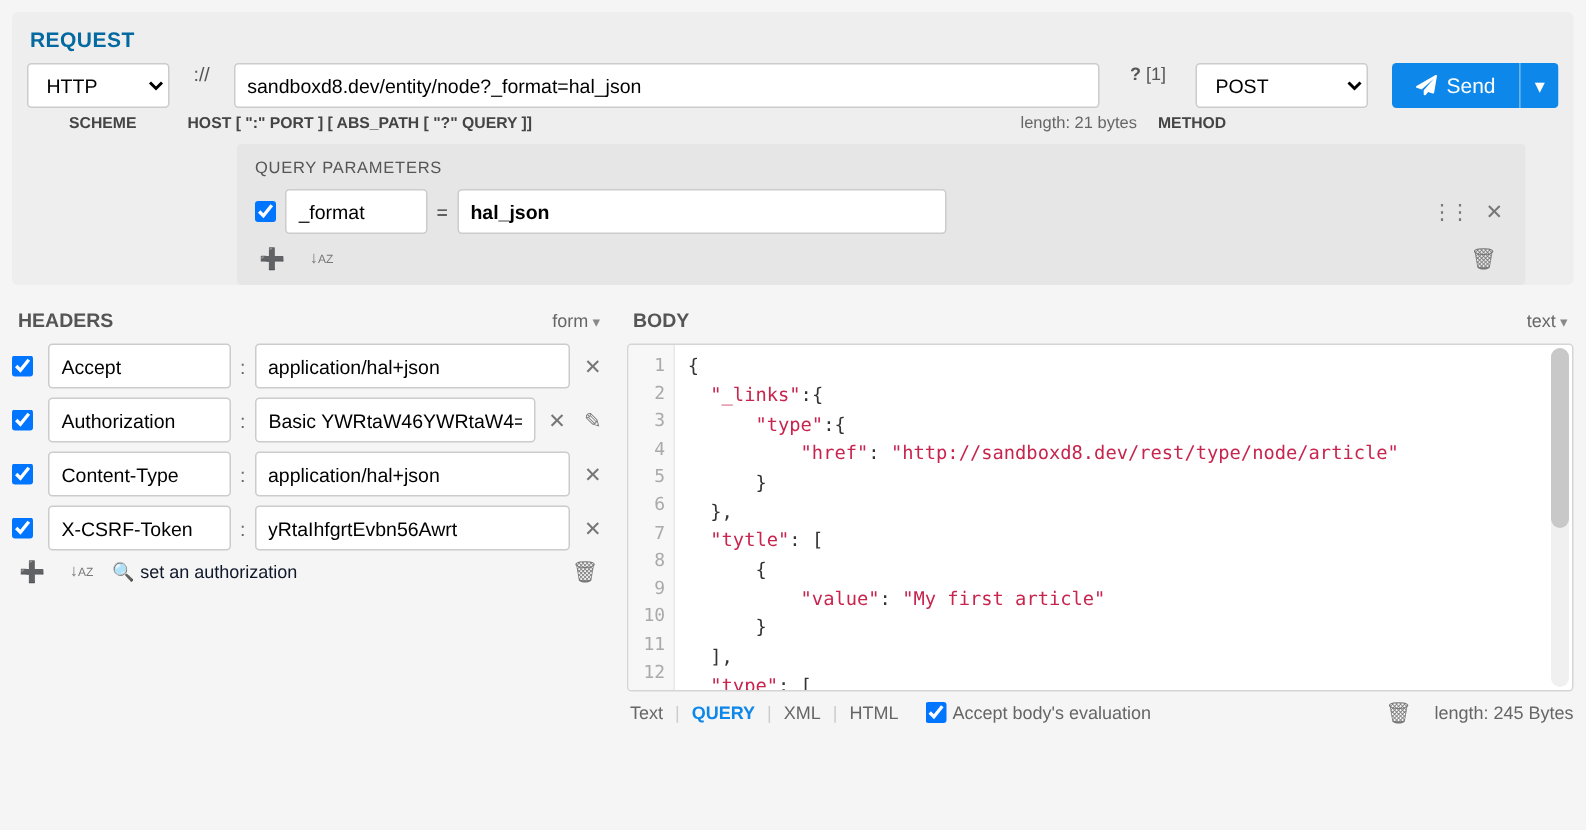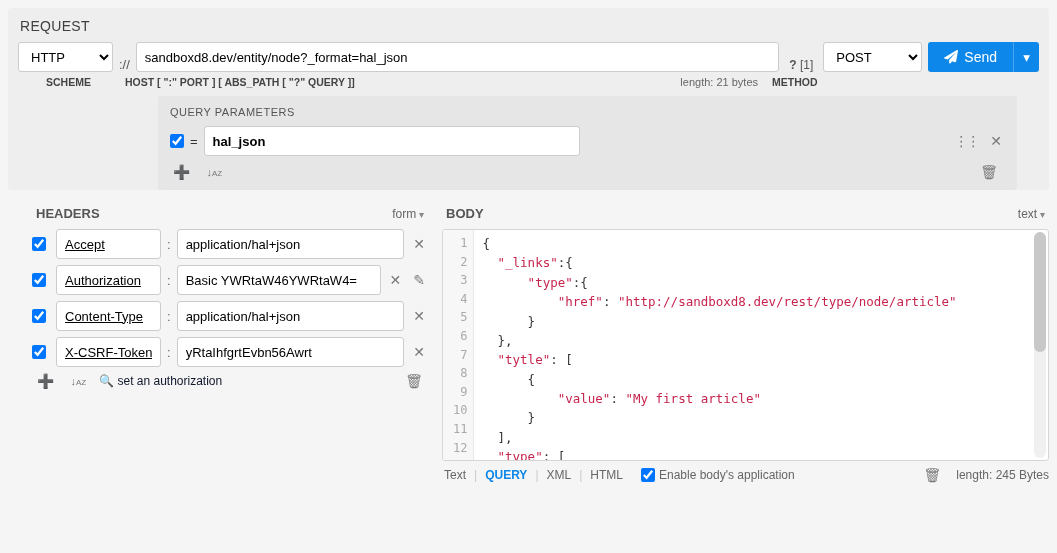--- a/index.html
+++ b/index.html
@@ -12,46 +12,46 @@
     height: 553px;
     overflow: hidden;
   }
   .panel {
     background: #eee;
     border-radius: 4px;
     margin: 8px;
   }
   .section-title {
     font-size: 14px;
-    font-weight: 400;
-    color: #404040;
+    font-weight: 700;
+    color: #0369a1;
     padding: 10px 12px 8px;
     letter-spacing: 0.3px;
   }
   .req-row {
     display: flex;
-    align-items: flex-end;
-    gap: 6px;
+    align-items: flex-start;
+    gap: 16px;
     padding: 0 10px 4px;
   }
   select, input[type=text] {
     border: 1px solid #ccc;
     border-radius: 3px;
     background: #fff;
     height: 30px;
     padding: 4px 8px;
     font-size: 13px;
     font-family: inherit;
   }
   select { height: 30px; }
   .scheme-sel { width: 95px; }
   .sep { color: #555; font-size: 13px; }
   .url-input { flex: 1; min-width: 0; }
   .hint-q { color: #555; font-size: 12px; white-space: nowrap; padding: 0 4px; }
-  .method-sel { width: 99px; }
+  .method-sel { width: 115px; }
   .send-split { display: flex; }
   .send-btn {
     background: #0d87e9;
     color: #fff;
     border: none;
     height: 30px;
     padding: 0 16px;
     font-size: 14px;
     border-radius: 3px 0 0 3px;
     cursor: pointer;
@@ -92,29 +92,29 @@
   .qp-title { font-size: 11px; color: #555; letter-spacing: .5px; margin-bottom: 8px; }
   .qp-row { display: flex; align-items: center; gap: 6px; margin-bottom: 8px; }
   .qp-key { width: 95px; }
   .qp-val { flex: 1; max-width: 400px; font-weight: bold;}
   .icon-btn { color: #777; cursor: pointer; font-size: 14px; padding: 0 3px; background:none; border:none;}
   .grip { letter-spacing: -2px; }
   .qp-actions { display: flex; align-items: center; justify-content: space-between; padding-right: 4px;}
   .qp-actions-left { display:flex; gap:10px; align-items:center; }
 
   .columns { display: flex; gap: 14px; padding: 0 8px 8px; }
-  .col-h { width: 396px; margin-left: 24px; }
+  .col-h { width: 396px; }
   .col-b { flex: 1; }
   .col-head { display:flex; align-items:center; justify-content:space-between; padding: 4px 4px 8px;}
   .col-head h3 { font-size: 13px; font-weight:600; color:#555; }
   .dropdown-label { font-size: 12px; color: #666; cursor:pointer; }
   .caret-s::after { content:" ▾"; font-size:10px; color:#888;}
 
   .hdr-row { display: flex; align-items: center; gap: 6px; margin: 0 0 6px; }
-  .hdr-row input.key { width: 105px; text-decoration: underline; }
+  .hdr-row input.key { width: 122px; }
   .hdr-row input.val { flex:1; min-width:0; }
   .hdr-row .cb { margin-right: 4px;}
   .colon { color:#666; }
 
   .hdr-actions { display:flex; align-items:center; justify-content:space-between; margin-top:6px; padding:0 2px;}
   .hdr-actions-left { display:flex; align-items:center; gap:10px; color:#888; font-size:13px;}
   .auth-link { color:#0f172a; font-size:12px; cursor:pointer;}
 
   .body-editor {
     background: #fff;
@@ -199,20 +199,21 @@
       <span>HOST [ ":" PORT ] [ ABS_PATH [ "?" QUERY ]]</span>
       <span class="len-text">length: 21 bytes</span>
     </span>
     <span class="lbl-method">METHOD</span>
   </div>
 
   <div class="qp-block">
     <div class="qp-title">QUERY PARAMETERS</div>
     <div class="qp-row">
       <input type="checkbox" checked="" style="">
+      <input type="text" class="qp-key" value="_format" style="">
       <span>=</span>
       <input type="text" class="qp-val" value="hal_json" style="">
       <span style="flex:1"></span>
       <button class="icon-btn grip">⋮⋮</button>
       <button class="icon-btn">✕</button>
     </div>
     <div class="qp-actions">
       <div class="qp-actions-left">
         <button class="icon-btn">➕</button>
         <button class="icon-btn" style="font-size:11px">↓<span style="font-size:8px">A</span><span style="font-size:8px">Z</span></button>
@@ -304,21 +305,21 @@
       <div class="tabs" id="tabs">
           <span class="t">Text</span>
           <span class="sep-bar">|</span>
           <span class="t active">QUERY</span>
           <span class="sep-bar">|</span>
           <span class="t">XML</span>
           <span class="sep-bar">|</span>
           <span class="t">HTML</span>
           <label class="eval-check">
             <input type="checkbox" checked="" style=""> 
-            <span>Enable body's application</span>
+            <span>Accept body's evaluation</span>
           </label>
         </div>
       <div class="foot-right">
         <button class="icon-btn">🗑</button>
         <span>length: 245 Bytes</span>
       </div>
     </div>
   </div>
 
 </div>

